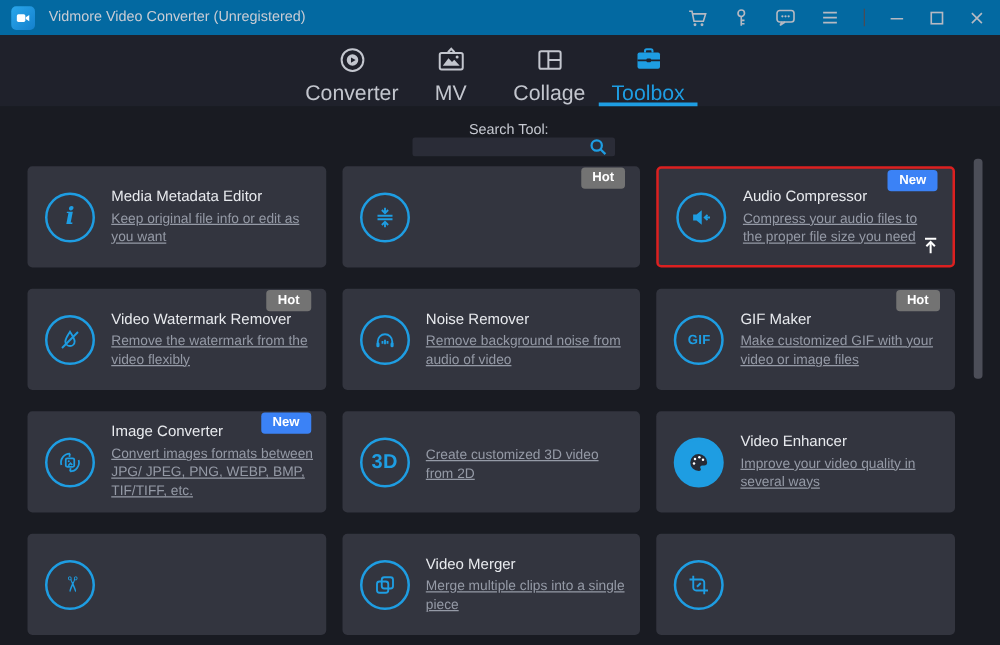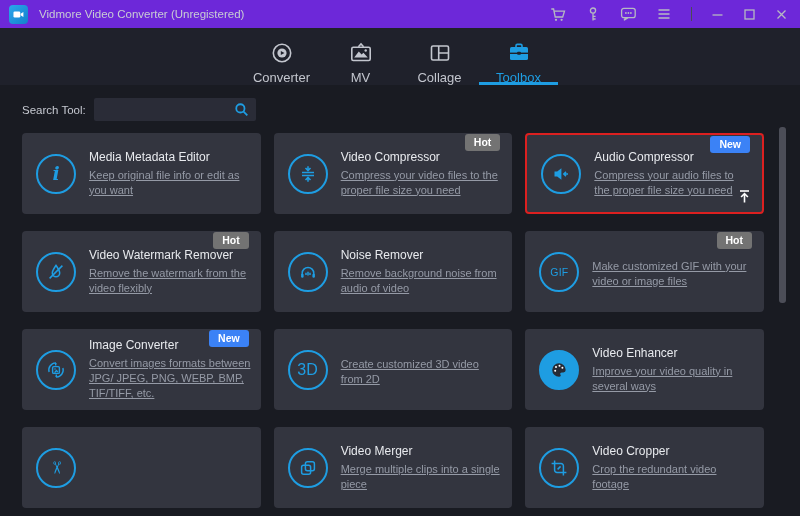--- a/index.html
+++ b/index.html
@@ -6,21 +6,21 @@
   html,body { width:800px; height:516px; }
   body {
     font-family:"Liberation Sans", sans-serif;
     background:#191b22;
     color:#e8eaee;
     position:relative;
     overflow:hidden;
   }
   
   .titlebar {
-    height:28px; background:#6d28d9;
+    height:28px; background:#0369a1;
     display:flex; align-items:center;
     padding:0 12px 0 9px;
   }
   .app-icon {
     width:19px; height:19px; border-radius:4px;
     background:linear-gradient(135deg,#2aa7ec,#1480cc);
     display:flex; align-items:center; justify-content:center;
     margin-right:11px;
   }
   .title-text { font-size:11.5px; color:#c9ccd4; }
@@ -28,30 +28,30 @@
   .tb-icons { display:flex; align-items:center; gap:19px; color:#b6b9c2; }
   .tb-btn { display:flex; align-items:center; justify-content:center; cursor:default; }
   .tb-sep { width:1px; height:14px; background:#4a4c56; }
   
   .tabbar {
     height:57px; background:#1f212b;
     display:flex; justify-content:center;
   }
   .tab {
     width:79px; display:flex; flex-direction:column;
-    align-items:center; justify-content:flex-end;
+    align-items:center; justify-content:center;
     padding-top:8px; gap:5px; position:relative;
-    color:#c3c6ce; font-size:13px;
+    color:#c3c6ce; font-size:17px;
   }
   .tab.active { color:#1e9de2; }
   .tab.active .tab-underline {
     position:absolute; bottom:0; left:0; right:0; height:3px; background:#1e9de2;
   }
   
-  .search-row { display:flex; align-items:center; padding:13px 0 0 22px; height:36px; }
+  .search-row { display:flex; align-items:center; padding:13px 0 0 22px; height:36px;flex-direction:column; }
   .search-label { font-size:11.5px; color:#c6c9d1; margin-right:8px; }
   .search-box {
     width:162px; height:23px; background:#2a2c37; border-radius:2px;
     display:flex; align-items:center;
   }
   .search-box input {
     flex:1; min-width:0; background:transparent; border:none; outline:none;
     color:#dfe1e7; font-size:11px; padding:0 6px;
     font-family:"Liberation Sans", sans-serif;
   }
@@ -71,21 +71,21 @@
   .card.highlight { border:2px solid #dc2020; }
   .tool-icon {
     width:40px; height:40px; min-width:40px; border-radius:50%;
     border:2px solid #1e9de2; color:#1e9de2;
     display:flex; align-items:center; justify-content:center;
   }
   .tool-icon.filled { background:#1e9de2; }
   .tool-title { font-size:12px; font-weight:normal; color:#e8eaee; }
   .tool-desc { font-size:11px; color:#959aa6; line-height:1.35; margin-top:4px; max-width:168px;text-decoration:underline; }
   .glyph-i { font-family:"DejaVu Serif", serif; font-style:italic; font-weight:bold; font-size:19px; line-height:1; }
-  .glyph-txt { font-size:10.5px; font-weight:normal; letter-spacing:0.2px; }
+  .glyph-txt { font-size:10.5px; font-weight:bold; letter-spacing:0.2px; }
   .glyph-scissors { font-family:"DejaVu Sans", sans-serif; font-size:17px; transform:rotate(90deg); line-height:1; }
   .badge {
     position:absolute; top:1px; right:12px;
     font-size:10.5px; font-weight:bold; color:#fff;
     padding:2px 9px 3px; border-radius:3px;
   }
   .badge.hot { background:#737373; }
   .badge.new { background:#3b82f6; }
   .corner-arrow { position:absolute; right:9px; bottom:7px; color:#fff; display:flex; }
   
@@ -218,24 +218,20 @@
 
   <div class="card">
     <span class="badge hot">Hot</span>
     <div class="tool-icon">
       <svg width="20" height="20" viewBox="0 0 20 20" fill="none" stroke="currentColor" stroke-width="1.5">
           <path d="M10,2.2 V5.2 M7.5,4 L10,6.6 L12.5,4"></path>
           <path d="M4,8.6 H16 M4,11.4 H16"></path>
           <path d="M10,17.8 V14.8 M7.5,16 L10,13.4 L12.5,16"></path>
         </svg>
     </div>
-    <div>
-      <div class="tool-title">Video Compressor</div>
-      <div class="tool-desc">Compress your video files to the proper file size you need</div>
-    </div>
   </div>
 
   <div class="card highlight">
     <span class="badge new">New</span>
     <div class="tool-icon">
       <svg width="20" height="20" viewBox="0 0 20 20">
           <path d="M3.5,7.6 h2.7 L10.4,4.2 v11.6 L6.2,12.4 H3.5 z" fill="currentColor"></path>
           <path d="M17,10 H13 M15,7.9 L12.8,10 L15,12.1" fill="none" stroke="currentColor" stroke-width="1.5"></path>
         </svg>
     </div>
@@ -280,20 +276,21 @@
       <div class="tool-desc">Remove background noise from audio of video</div>
     </div>
   </div>
 
   <div class="card">
     <span class="badge hot">Hot</span>
     <div class="tool-icon">
         <span class="glyph-txt">GIF</span>
       </div>
     <div>
+      <div class="tool-title">GIF Maker</div>
       <div class="tool-desc">Make customized GIF with your video or image files</div>
     </div>
   </div>
 
   <div class="card">
     <span class="badge new">New</span>
     <div class="tool-icon">
       <svg width="20" height="20" viewBox="0 0 20 20" fill="none" stroke="currentColor" stroke-width="1.4">
           <rect x="6.6" y="6.6" width="6.8" height="6.8" rx="1.2"></rect>
           <circle cx="9" cy="9" r="0.8" fill="currentColor" stroke="none"></circle>
@@ -353,21 +350,17 @@
   </div>
 
   <div class="card">
     <div class="tool-icon">
       <svg width="20" height="20" viewBox="0 0 20 20" fill="none" stroke="currentColor" stroke-width="1.5">
           <path d="M5.6,2.6 V12 a2.4,2.4 0 0 0 2.4,2.4 H17.4"></path>
           <path d="M2.6,5.6 H12 a2.4,2.4 0 0 1 2.4,2.4 V17.4"></path>
           <path d="M8.6,11.4 L11.6,8.4"></path>
         </svg>
     </div>
-    <div>
-      <div class="tool-title">Video Cropper</div>
-      <div class="tool-desc">Crop the redundant video footage</div>
-    </div>
   </div>
 
 </div>
 
 <div class="scroll-thumb"></div>
 
 </body></html>

